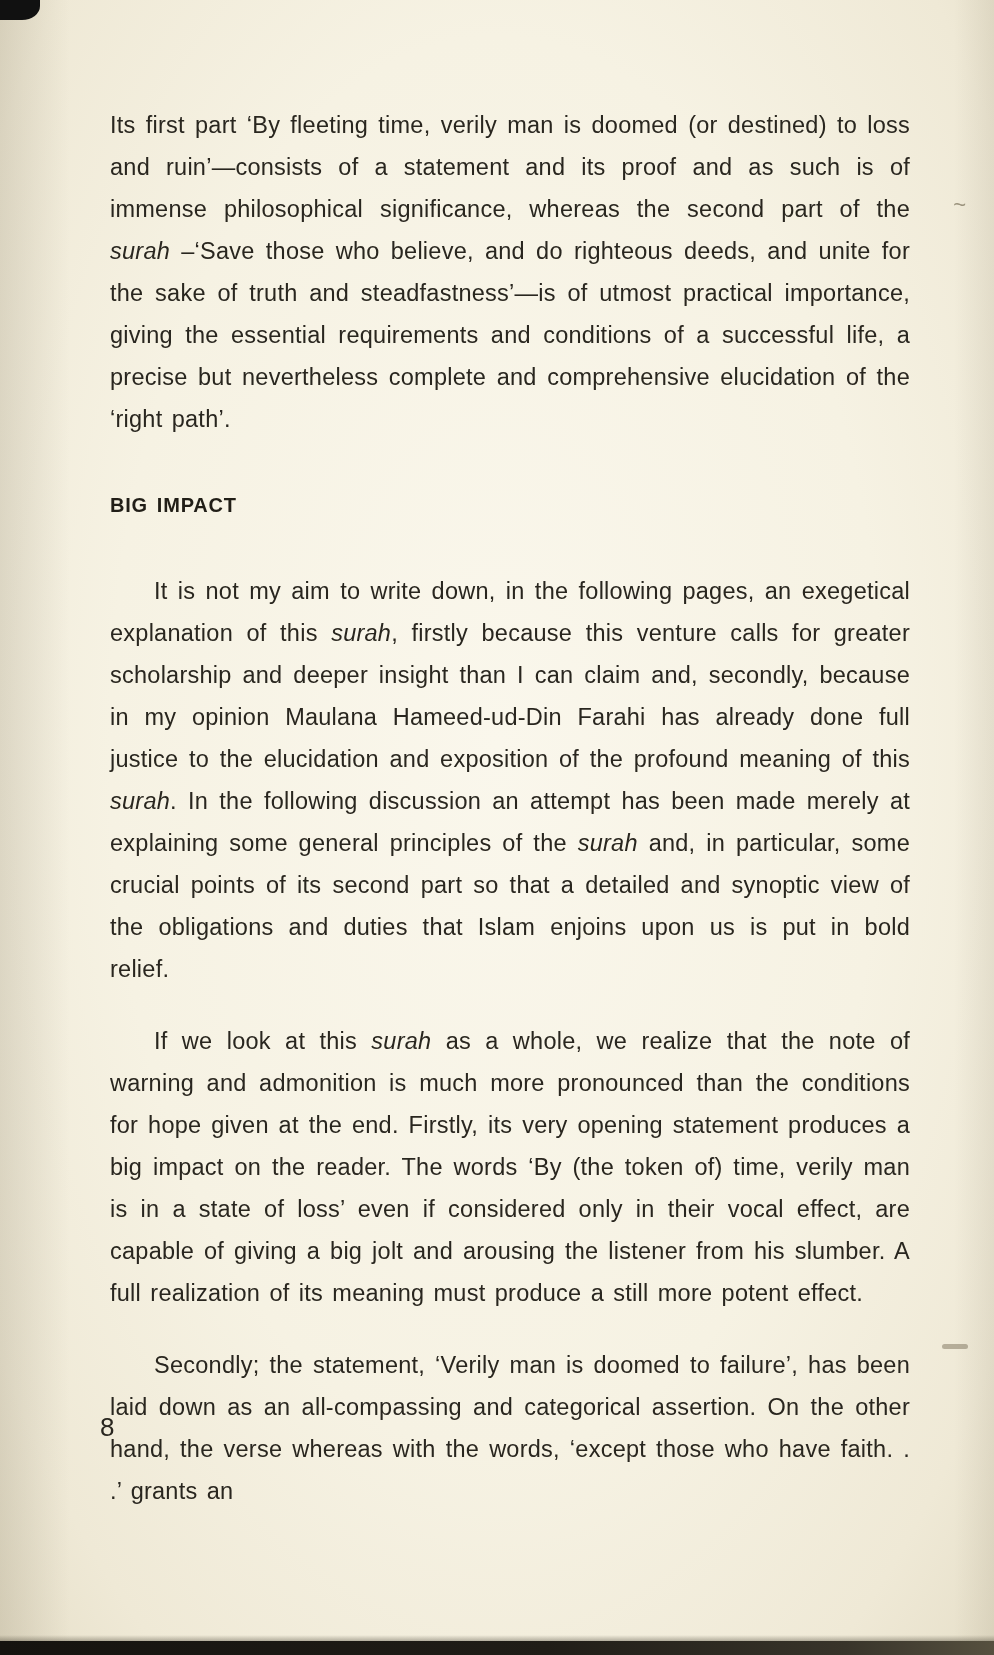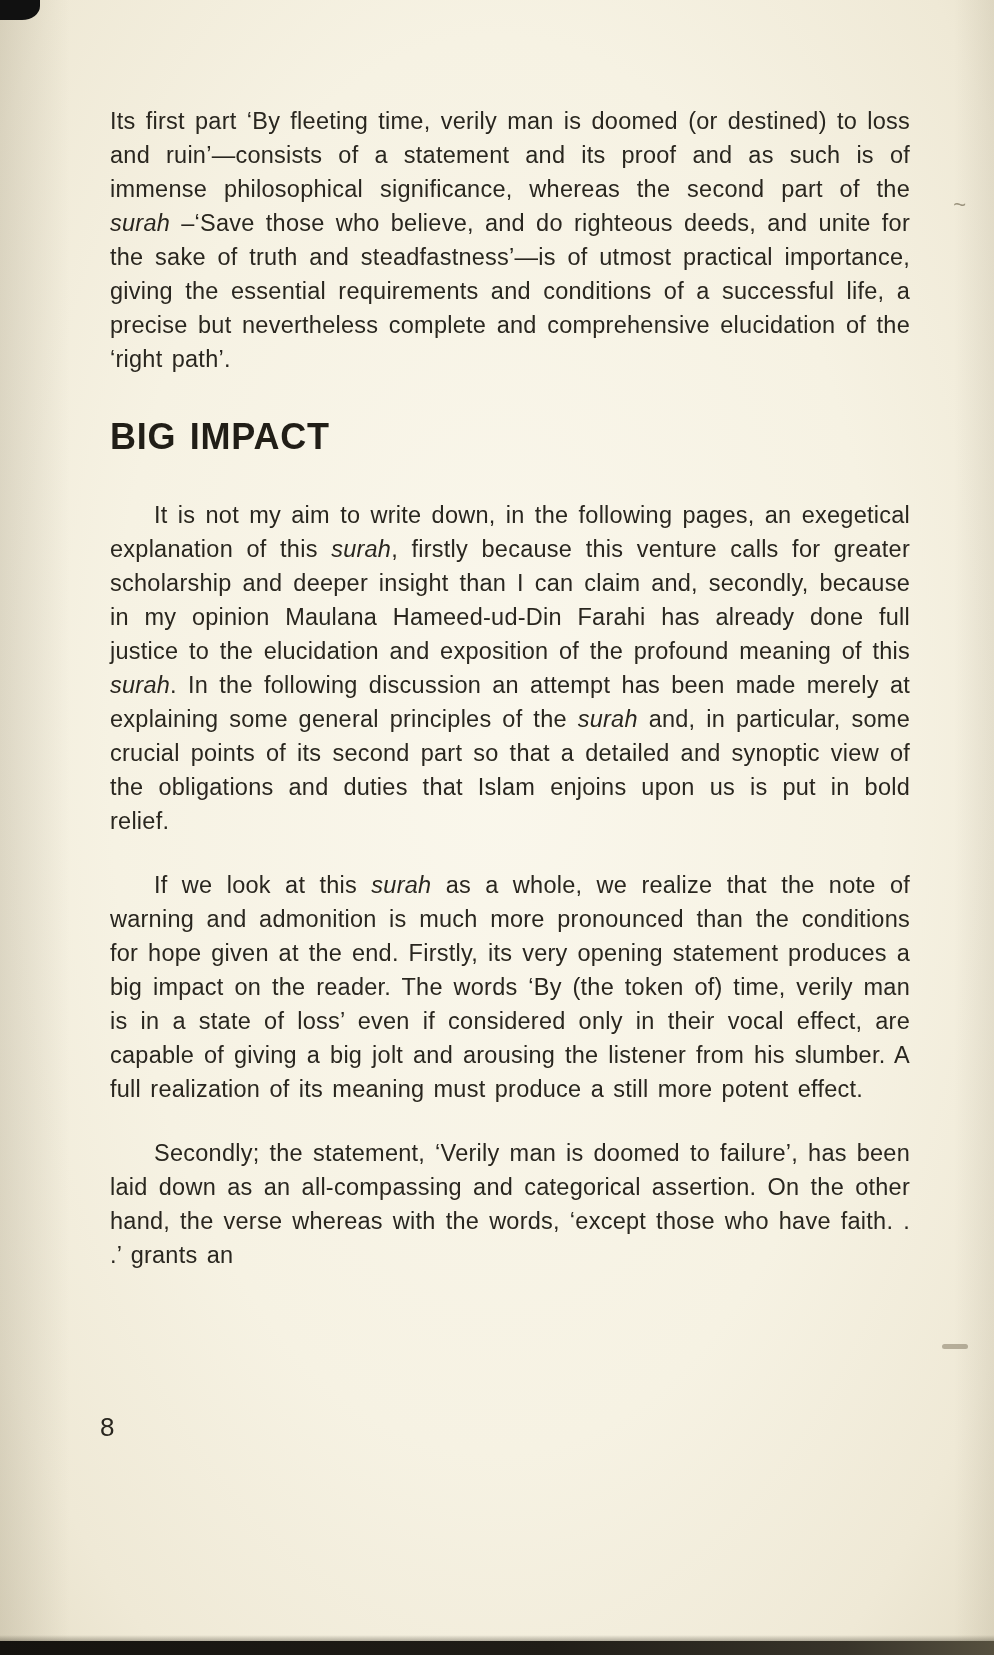--- a/index.html
+++ b/index.html
@@ -33,32 +33,32 @@
     background: linear-gradient(to left, rgba(120,110,85,0.12), rgba(120,110,85,0));
     pointer-events: none;
   }
   .text-block {
     position: absolute;
     left: 110px;
     top: 104px;
     width: 800px;
     text-align: justify;
     font-size: 23.5px;
-    line-height: 34px;
+    line-height: 42px;
     letter-spacing: 0.25px;
     word-spacing: 2.5px;
   }
   .para {
     margin: 0 0 30px 0;
   }
   .para.indent {
     text-indent: 44px;
   }
   .heading {
-    font-size: 36px;
+    font-size: 20px;
     font-weight: 700;
     letter-spacing: 0.8px;
     margin: 44px 0 44px 0;
     text-align: left;
     color: #211e17;
   }
   .em {
     font-style: italic;
   }
   .page-number {

